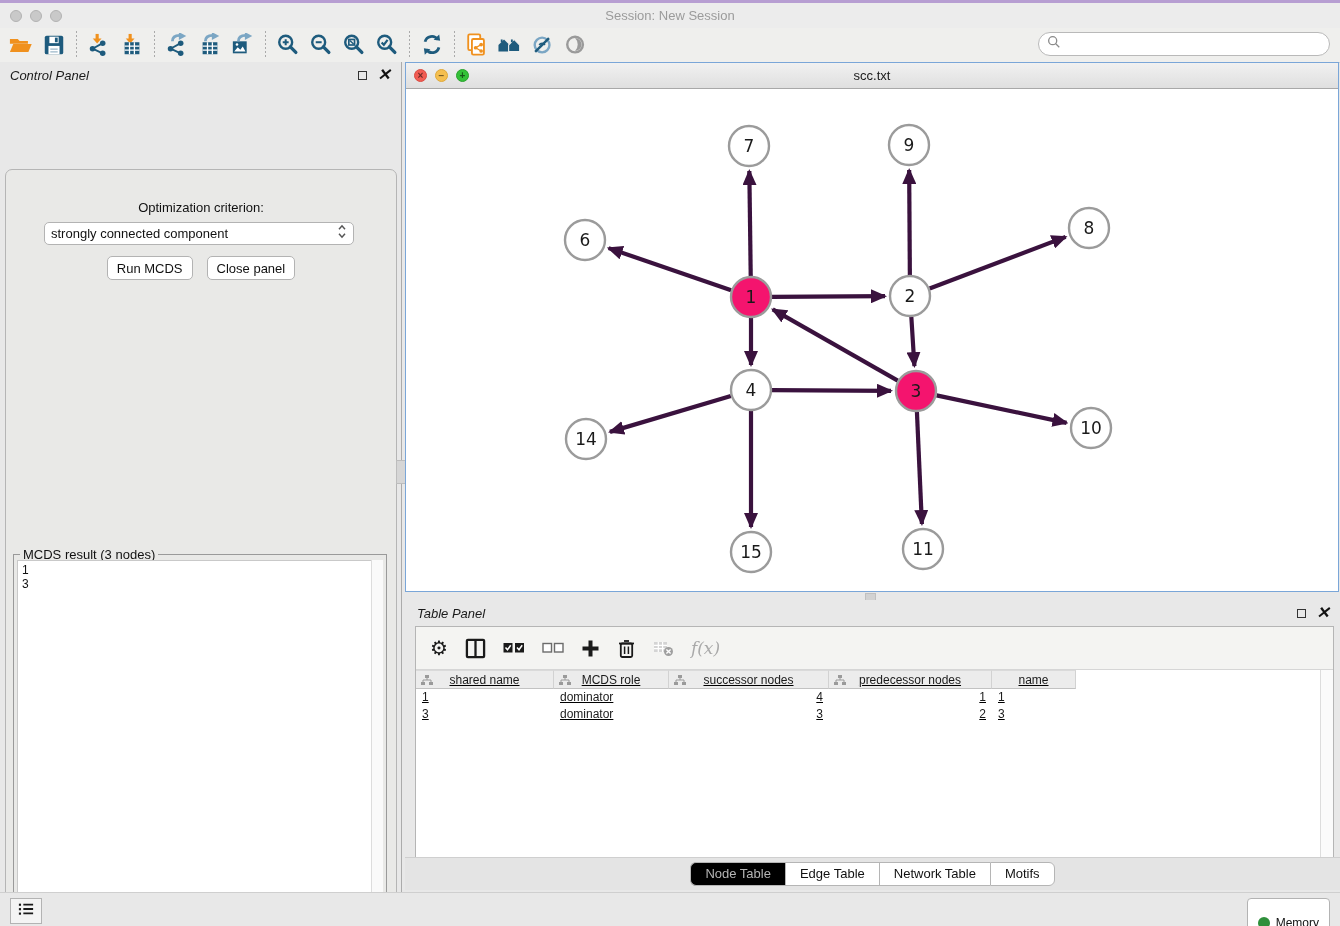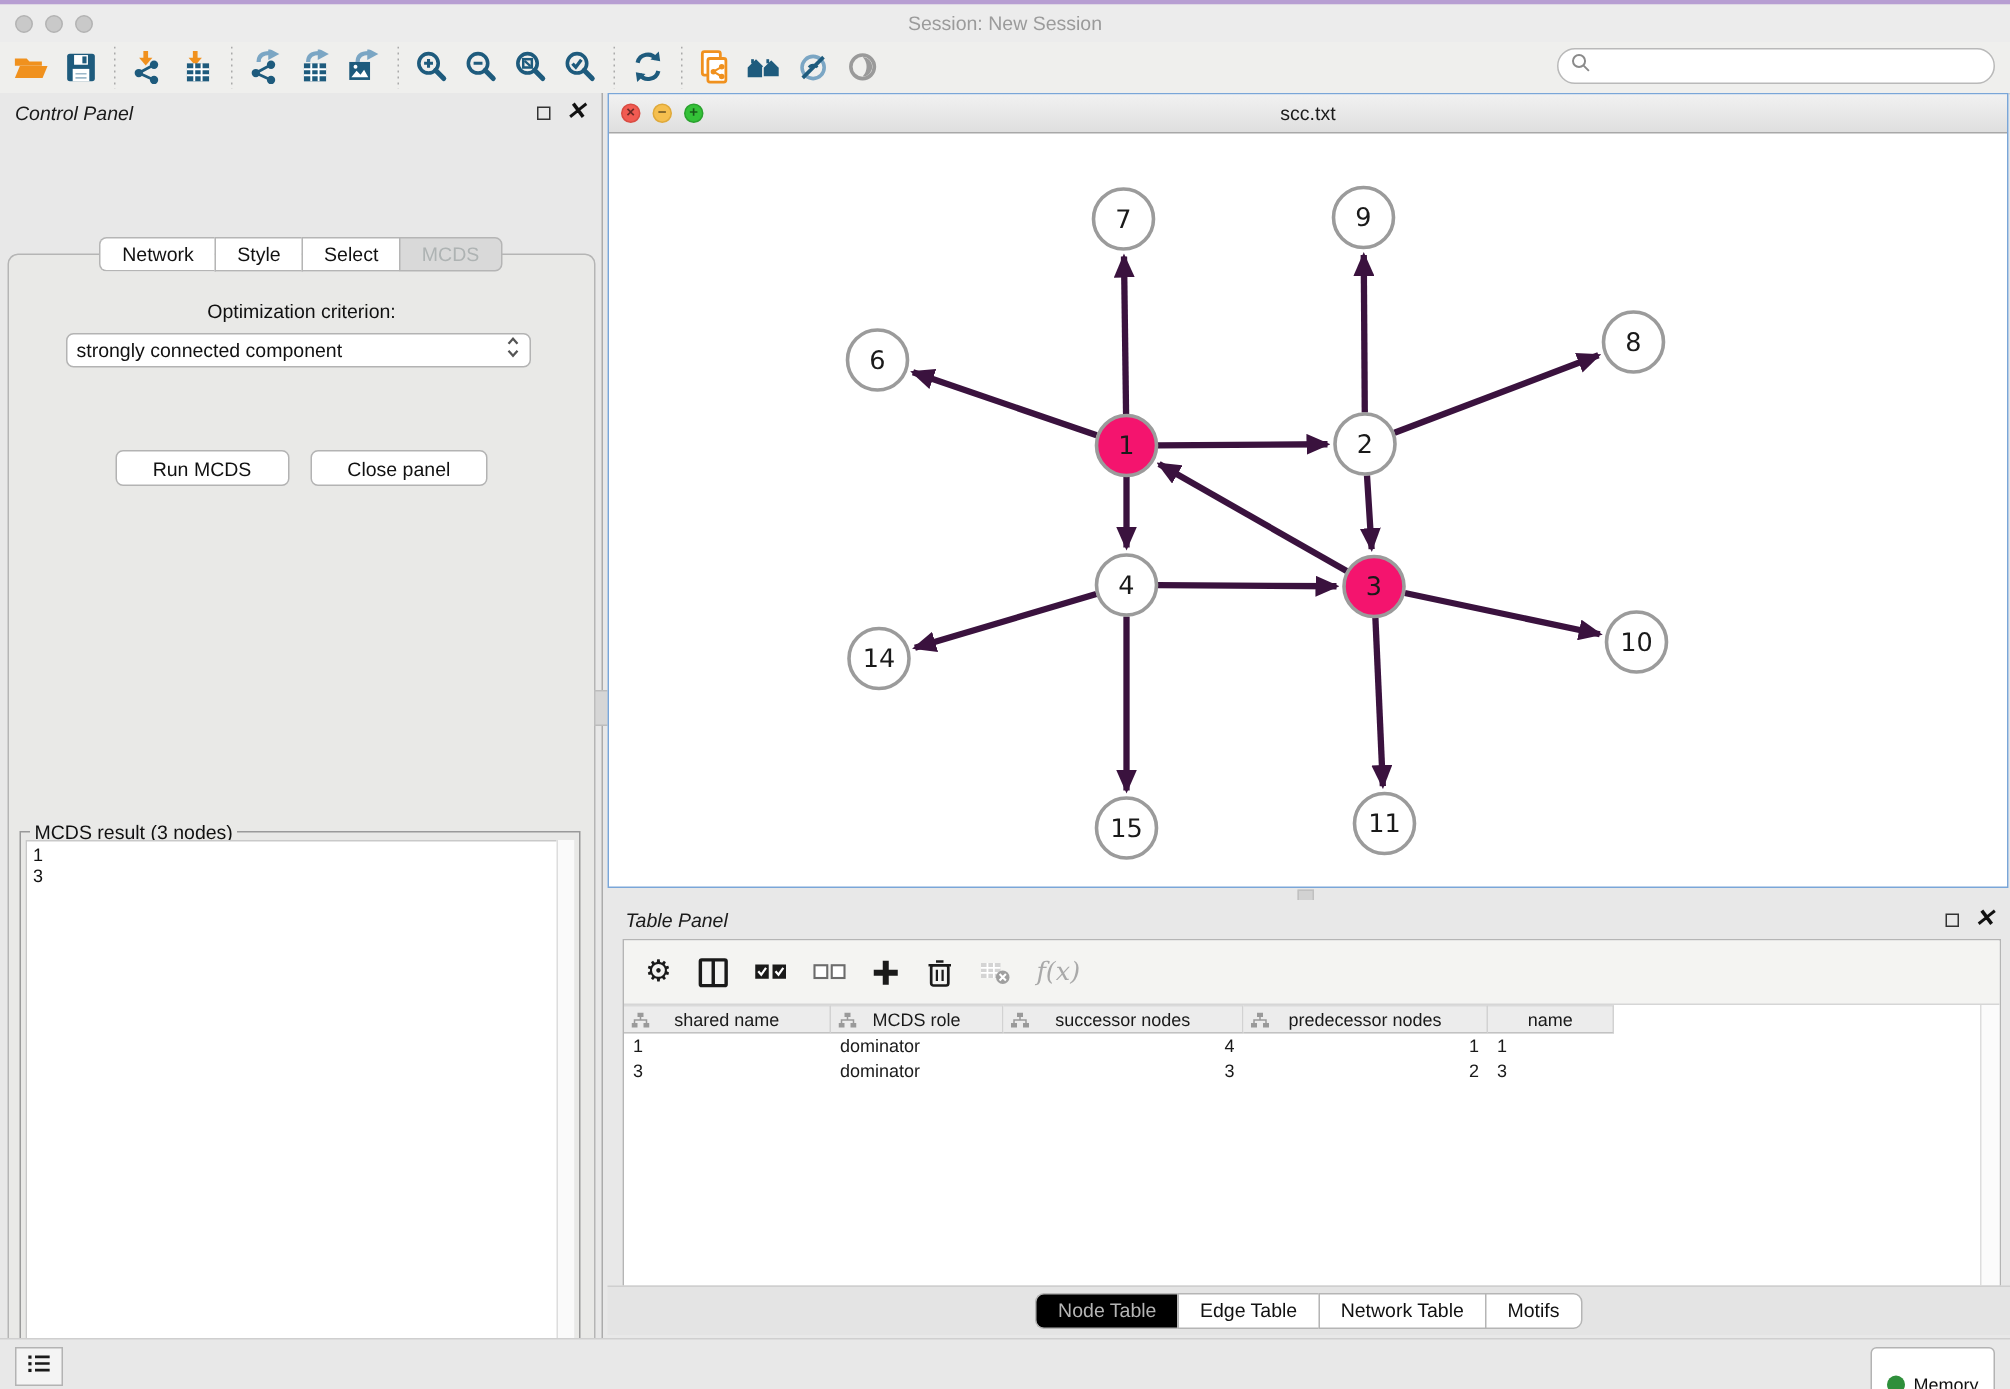--- a/index.html
+++ b/index.html
@@ -40,21 +40,21 @@
   .cp-tab:last-child{border-right-width:1px;border-top-right-radius:5px;border-bottom-right-radius:5px;}
   .cp-tab.selected{background:#d9d9d9;color:#aeb3b3;}
   #cp-body{position:absolute;left:5px;top:107px;width:390px;height:772px;background:#e9e9e7;
     border:1px solid #b5b5b5;border-radius:7px;}
   #opt-label{margin-top:30px;text-align:center;font-size:13px;color:#111;}
   #opt-select{position:absolute;left:38px;top:52px;width:310px;height:23px;background:#fff;border:1px solid #b3b3b3;
     border-radius:5px;display:flex;align-items:center;padding:0 6px;box-sizing:border-box;}
   #opt-select .sel-text{flex:1;font-size:13px;color:#111;}
   .btn-row{position:absolute;left:0;top:86px;width:100%;display:flex;justify-content:center;gap:14px;}
   .mac-btn{height:22px;background:#fff;border:1px solid #b3b3b3;border-radius:5px;font-size:13px;color:#111;
-    display:flex;align-items:center;justify-content:center;padding:0 24px;margin-top:44px;}
+    display:flex;align-items:center;justify-content:center;padding:0 9px;}
   #mcds-result{position:absolute;left:7px;top:384px;width:372px;height:378px;border:1px solid #9a9a9a;background:#e9e9e7;}
   #mcds-legend{position:absolute;left:6px;top:-8px;background:#e9e9e7;padding:0 3px;font-size:13px;color:#111;}
   #mcds-text{position:absolute;left:3px;top:5px;right:3px;bottom:3px;background:#fff;border:1px solid #c9c9c9;
     font-size:12px;color:#111;padding:2px 4px;white-space:pre;overflow:hidden;}
   #mcds-scroll{position:absolute;right:3px;top:5px;width:11px;bottom:3px;background:#fafafa;border-left:1px solid #ddd;}
   
   #network-window{position:absolute;left:405px;top:62px;width:934px;height:530px;background:#fff;
     border:1px solid #7aa6d8;box-sizing:border-box;}
   #nw-titlebar{height:25px;background:linear-gradient(#f1f1f1,#dfdfdf);border-bottom:1px solid #a8a8a8;
     display:flex;align-items:center;position:relative;}
@@ -66,21 +66,21 @@
   #h-splitter{position:absolute;left:405px;top:592px;width:935px;height:8px;background:#e8e8e8;}
   #h-splitter .grip{position:absolute;left:460px;top:1px;width:9px;height:6px;background:#d2d2d2;border:1px solid #c0c0c0;}
   
   #table-panel{position:absolute;left:405px;top:600px;width:935px;height:292px;background:#e8e8e8;}
   #tp-box{position:absolute;left:10px;top:26px;right:6px;height:230px;border:1px solid #b5b5b5;background:#fff;}
   #tp-toolbar{height:42px;background:#f4f4f2;border-bottom:1px solid #d6d6d6;display:flex;align-items:center;padding-left:14px;}
   .tpt-icon{display:flex;align-items:center;justify-content:center;margin-right:17px;}
   .tpt-icon svg{display:block;}
   .fx-glyph{font-family:"DejaVu Serif",serif;font-style:italic;font-size:17px;color:#a9a9a9;}
   .gear-glyph{font-size:20px;color:#1a1a1a;line-height:20px;}
-  #tp-table{position:absolute;left:0;top:43px;right:12px;bottom:0;overflow:hidden;background:#fff;}
+  #tp-table{position:absolute;left:0;top:43px;right:12px;bottom:0;overflow:hidden;background:#fff;text-decoration:underline;}
   #tp-vscroll{position:absolute;right:0;top:43px;width:12px;bottom:0;background:#fbfbfb;border-left:1px solid #ddd;}
   .th-row{display:flex;height:19px;}
   .th-cell{background:#ececec;border-right:1px solid #d2d2d2;border-bottom:1px solid #c2c2c2;border-top:1px solid #dadada;
     box-sizing:border-box;position:relative;display:flex;align-items:center;justify-content:center;font-size:12px;color:#1a1a1a;}
   .th-cell .tree-ic{position:absolute;left:5px;top:4px;}
   .tr-row{display:flex;height:17px;font-size:12px;color:#1a1a1a;}
   .td-cell{box-sizing:border-box;padding:1px 6px 0 6px;overflow:hidden;white-space:nowrap;}
   .td-cell.right{text-align:right;}
   #tp-tabs-band{position:absolute;left:0;bottom:2px;width:100%;height:32px;background:#e4e4e4;border-top:1px solid #cfcfcf;
     display:flex;align-items:center;justify-content:center;}
@@ -273,26 +273,20 @@
 <div id="control-panel">
   <div class="panel-header">
     <span class="ph-title">Control Panel</span>
     <span class="ph-btn">
         <span class="float-glyph"></span>
       </span>
     <span class="ph-btn">
         <span class="close-glyph">✕</span>
       </span>
   </div>
-  <div id="cp-tabs">
-      <div class="cp-tab">Network</div>
-      <div class="cp-tab">Style</div>
-      <div class="cp-tab">Select</div>
-      <div class="cp-tab selected">MCDS</div>
-    </div>
   <div id="cp-body">
     <div id="opt-label">Optimization criterion:</div>
     <div id="opt-select">
       <span class="sel-text">strongly connected component</span>
       <span><svg width="10" height="17" viewBox="0 0 10 17">
             <path d="M2 6.2 L5 2.8 L8 6.2" fill="none" stroke="#555" stroke-width="1.5"></path>
             <path d="M2 10.8 L5 14.2 L8 10.8" fill="none" stroke="#555" stroke-width="1.5"></path>
           </svg></span>
     </div>
     <div class="btn-row">

